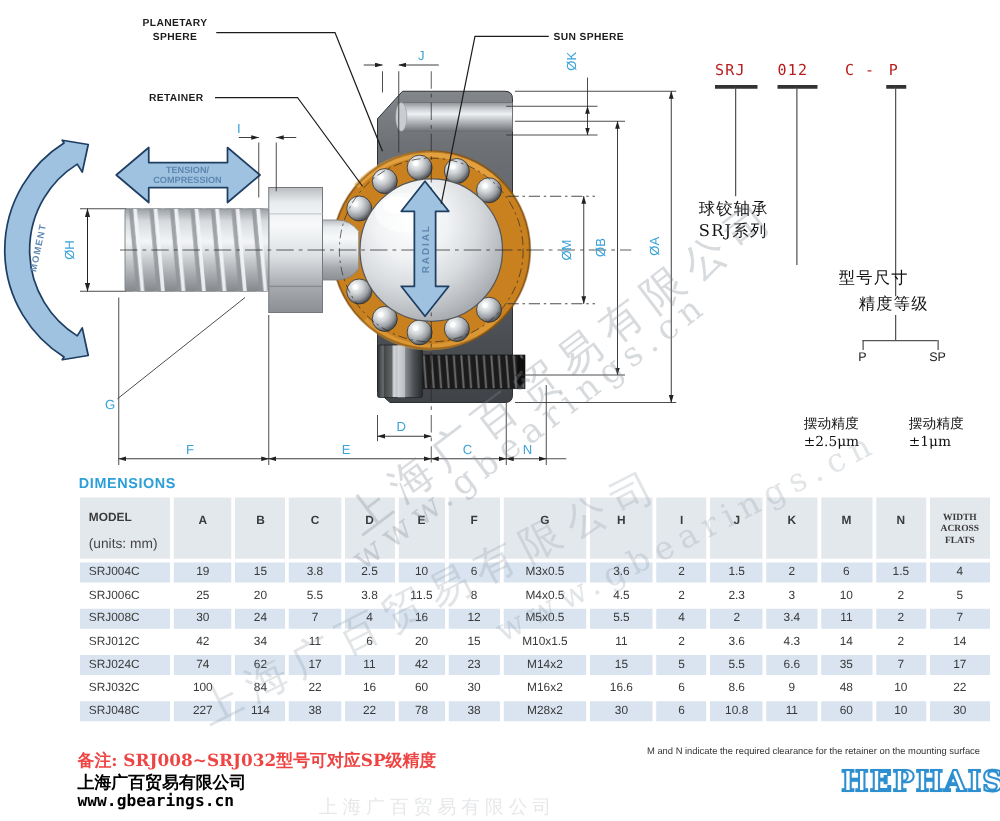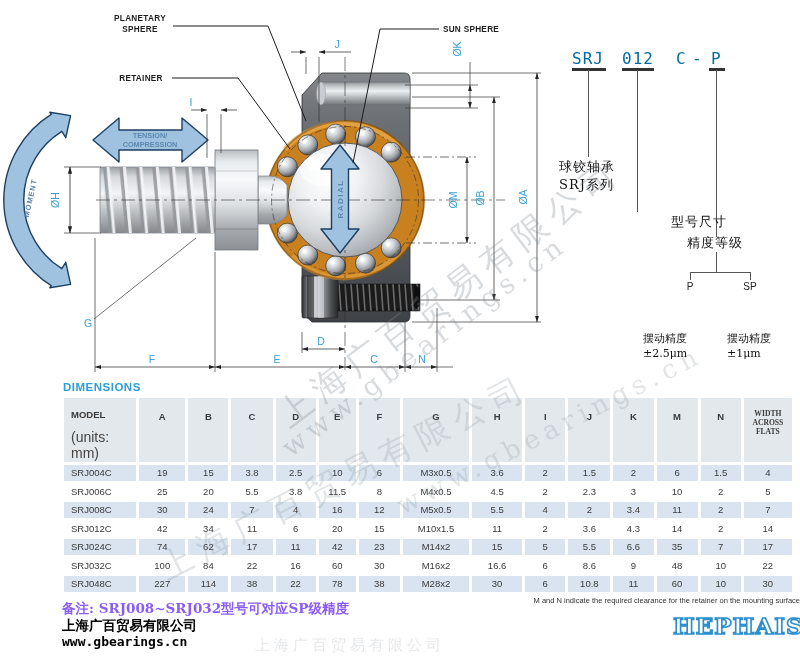--- a/index.html
+++ b/index.html
@@ -1,43 +1,43 @@
 <!DOCTYPE html>
 <html><head>
 <meta charset="utf-8">
 <style>
   html,body{margin:0;padding:0;background:#fff;}
   .page{position:relative;width:800px;height:657px;background:#fff;overflow:hidden;
         font-family:"Liberation Sans",sans-serif;}
   .abs{position:absolute;}
   
-  .code{font-family:"DejaVu Sans Mono",monospace;font-size:16px;letter-spacing:1px;color:#0369a1;}
+  .code{font-family:"DejaVu Sans Mono",monospace;font-size:12px;letter-spacing:1px;color:#b91c1c;}
   .bar{background:#333;height:2.5px;}
   .vline{background:#555;width:1px;}
   .hline{background:#555;height:1px;}
   .cjk{font-family:"DejaVu Serif",serif;color:#111;font-size:13px;letter-spacing:1px;white-space:nowrap;}
   .grade{font-size:10px;color:#222;text-align:center;font-family:"Liberation Sans",sans-serif;}
   .tol{font-family:"DejaVu Serif",serif;font-size:11px;color:#111;white-space:nowrap;margin-top:32px;}
   
   .dims-title{left:63px;top:381px;color:#2d9fd8;font-weight:bold;font-size:11.5px;letter-spacing:.5px;text-align:center;}
   table.dims{position:absolute;left:61px;top:395px;width:734px;border-collapse:separate;border-spacing:3px;}
   table.dims th{background:#e3e8ed;color:#3a3a3a;font-size:9.5px;font-weight:bold;
                 vertical-align:top;padding-top:13px;height:49px;box-sizing:border-box;}
   table.dims th.model-th{text-align:left;padding-left:7px;padding-top:11px;}
   table.dims th.waf-th{font-size:7.6px;line-height:1.2;padding-top:11px;font-family:Liberation Serif, serif;}
-  .units{font-weight:normal;font-size:14px;margin-top:9px;color:#444;}
+  .units{font-weight:normal;font-size:11px;margin-top:9px;color:#444;}
   table.dims td{font-size:9.5px;color:#3a3a3a;text-align:center;height:15.5px;padding:0;}
   table.dims tbody tr:nth-child(odd) td{background:#d9e4f0;}
   table.dims tbody tr:nth-child(even) td{background:#ffffff;}
   table.dims td.model-td{text-align:left;padding-left:7px;margin-left:19px;}
   
-  .remark{left:62px;top:600px;font-family:"DejaVu Serif",serif;font-size:13.5px;font-weight:600;color:#8b5cf6;}
+  .remark{left:62px;top:600px;font-family:"DejaVu Serif",serif;font-size:13.5px;font-weight:600;color:#ef4444;}
   .company-line{left:62px;top:617px;font-family:"DejaVu Serif",serif;font-size:13.5px;font-weight:600;color:#000;}
   .site-line{left:62px;top:634px;font-family:"DejaVu Sans Mono",monospace;font-size:13px;font-weight:600;color:#000;}
-  .note-right{right:0;top:596px;font-size:7.5px;color:#333;padding-left:44px;}
+  .note-right{right:16px;top:596px;font-size:7.5px;color:#333;padding-left:44px;}
   .logo{left:673px;top:612px;font-family:"DejaVu Serif",serif;font-size:23px;font-weight:900;
         letter-spacing:1px;color:#fff;-webkit-text-stroke:1.6px #2e8fd0;
         text-shadow:0 0 2px rgba(46,143,208,.55);}
   
   .wm{font-family:"DejaVu Serif",serif;color:rgba(125,135,145,.30);pointer-events:none;
       white-space:nowrap;z-index:6;}
   
   .dimlab{fill:#3aa2d9;font-family:"Liberation Sans",sans-serif;font-size:10.5px;font-weight:500;}
   .callout{fill:#1c1c1c;font-family:"Liberation Sans",sans-serif;font-size:8.2px;font-weight:700;letter-spacing:.3px;}
   .arrtxt{fill:#5d87b0;font-family:"Liberation Sans",sans-serif;font-weight:600;}

